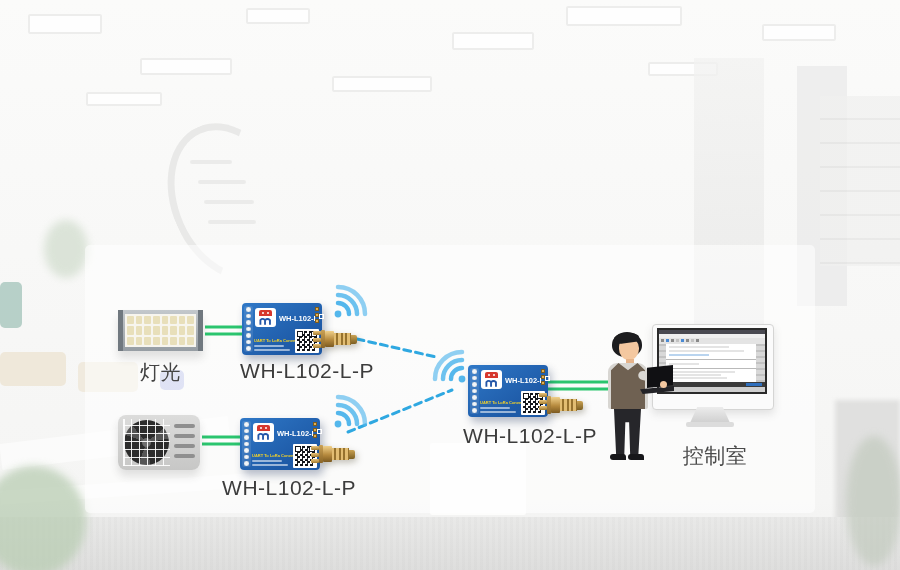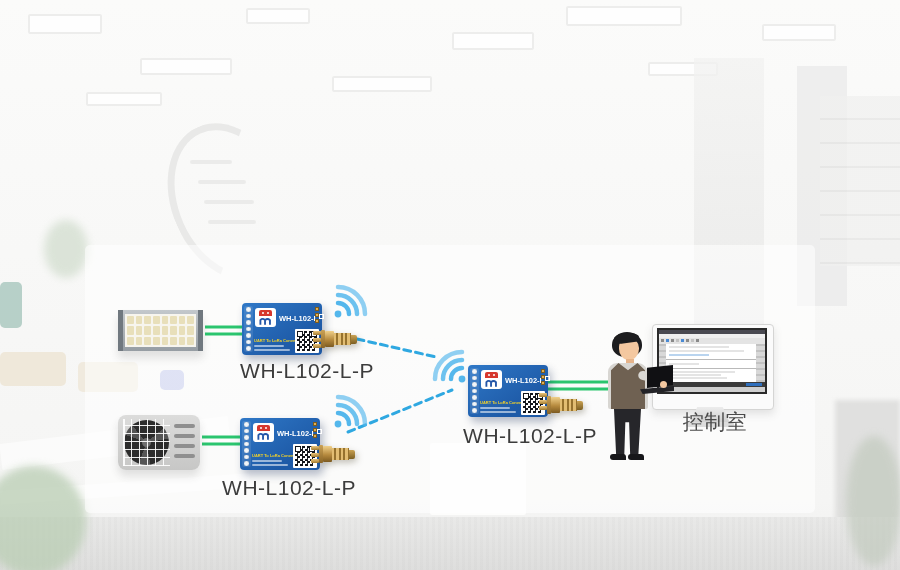--- a/index.html
+++ b/index.html
@@ -224,20 +224,21 @@
       <div class="fixture-cell"></div>
         <div class="fixture-cell"></div>
         <div class="fixture-cell"></div>
         <div class="fixture-cell"></div>
       <div class="fixture-cell"></div>
         <div class="fixture-cell"></div>
         <div class="fixture-cell"></div>
         <div class="fixture-cell"></div>
     </div>
   </div>
+  <div class="lbl lbl-cn" style="left:118px;top:359px;width:85px;">灯光</div>
 
   <div class="ac">
     <div class="ac-fanbox">
       <div class="ac-fan"></div>
       <div class="ac-hub"></div>
       <div class="ac-grid"></div>
     </div>
     <div class="ac-vent" style="top:9px;"></div>
     <div class="ac-vent" style="top:19px;"></div>
     <div class="ac-vent" style="top:29px;"></div>
@@ -419,21 +420,21 @@
           </div>
       </div>
       <div class="mini-status">
           <div class="chip"></div>
         </div>
     </div>
     <div class="chin"></div>
   </div>
   <div class="stand"></div>
   <div class="base"></div>
-  <div class="lbl" style="left:640px;top:408px;width:150px;color:#4a4a4a;">控制室</div>
+  <div class="lbl" style="left:640px;top:442px;width:150px;color:#4a4a4a;">控制室</div>
 
   <div class="person">
     <div class="hair"></div>
     <div class="face"></div>
     <div class="fringe"></div>
     <div class="neck"></div>
     <div class="torso"></div>
     <div class="vest"></div>
     <div class="arm-front"></div>
     <div class="laptop">

